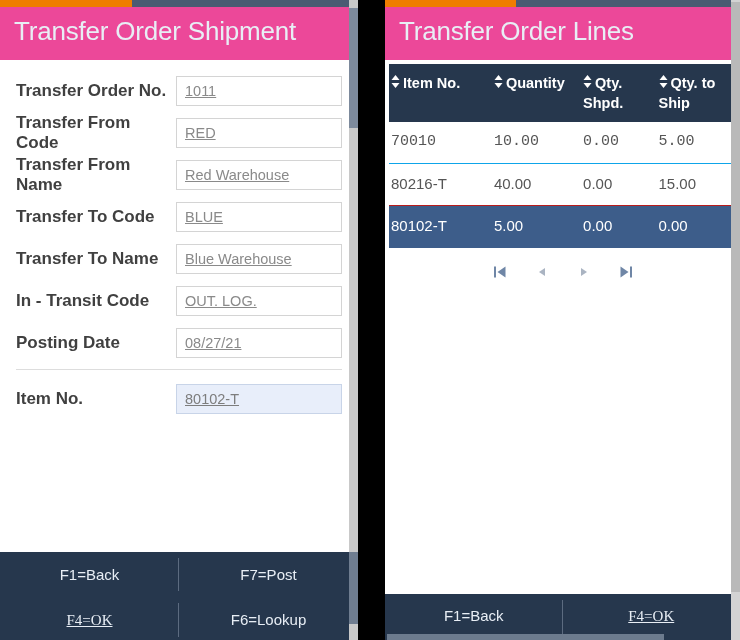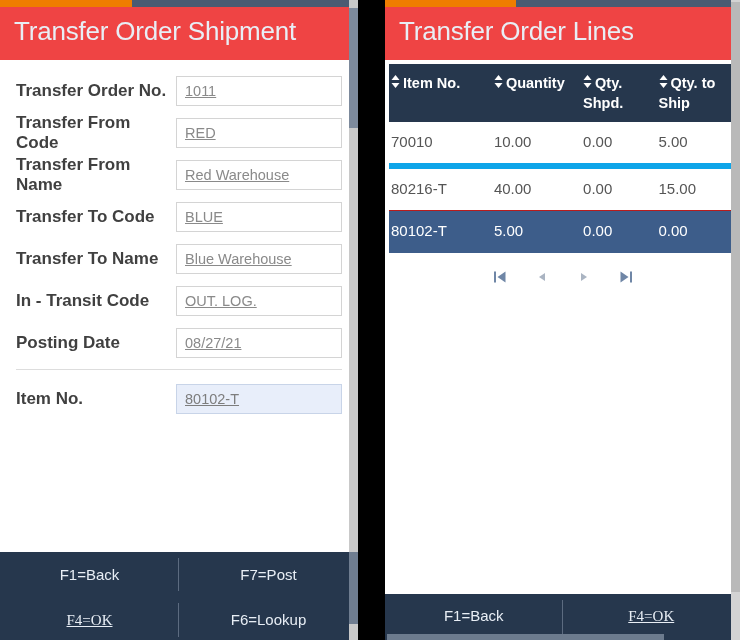--- a/index.html
+++ b/index.html
@@ -43,21 +43,21 @@
   .progress-fill {
     position: absolute;
     left: 0; top: 0; bottom: 0;
     width: 37%;
     background: #ef7d00;
   }
 
   
   .titlebar {
     flex: 0 0 auto;
-    background: #ef4444;
+    background: #ec4899;
     color: #e8eef5;
     padding: 9px 4px 13px 14px;
     font-size: 26px;
     font-weight: 400;
     letter-spacing: -0.2px;
     white-space: nowrap;
     overflow: hidden;
   }
 
   
@@ -181,21 +181,21 @@
     vertical-align: top;
     border-bottom: 1px solid #b91c1c;
     line-height: 1.25;
     word-break: break-word;
   }
   table.grid tbody tr.selected td {
     background: #3d5d8a;
     color: #ffffff;
     border-bottom: 1px solid #3d5d8a;
   }
-  table.grid tbody tr.first-row td { border-bottom: 6px solid #0ea5e9; }
+  table.grid tbody tr.first-row td { border-bottom: 1px solid #0ea5e9; font-family: Liberation Mono, monospace; }
 
   
   .col-item { width: 30%; }
   .col-qty  { width: 26%; }
   .col-shpd { width: 22%; }
   .col-ship { width: 22%; }
 
   
   .pager {
     display: flex;

